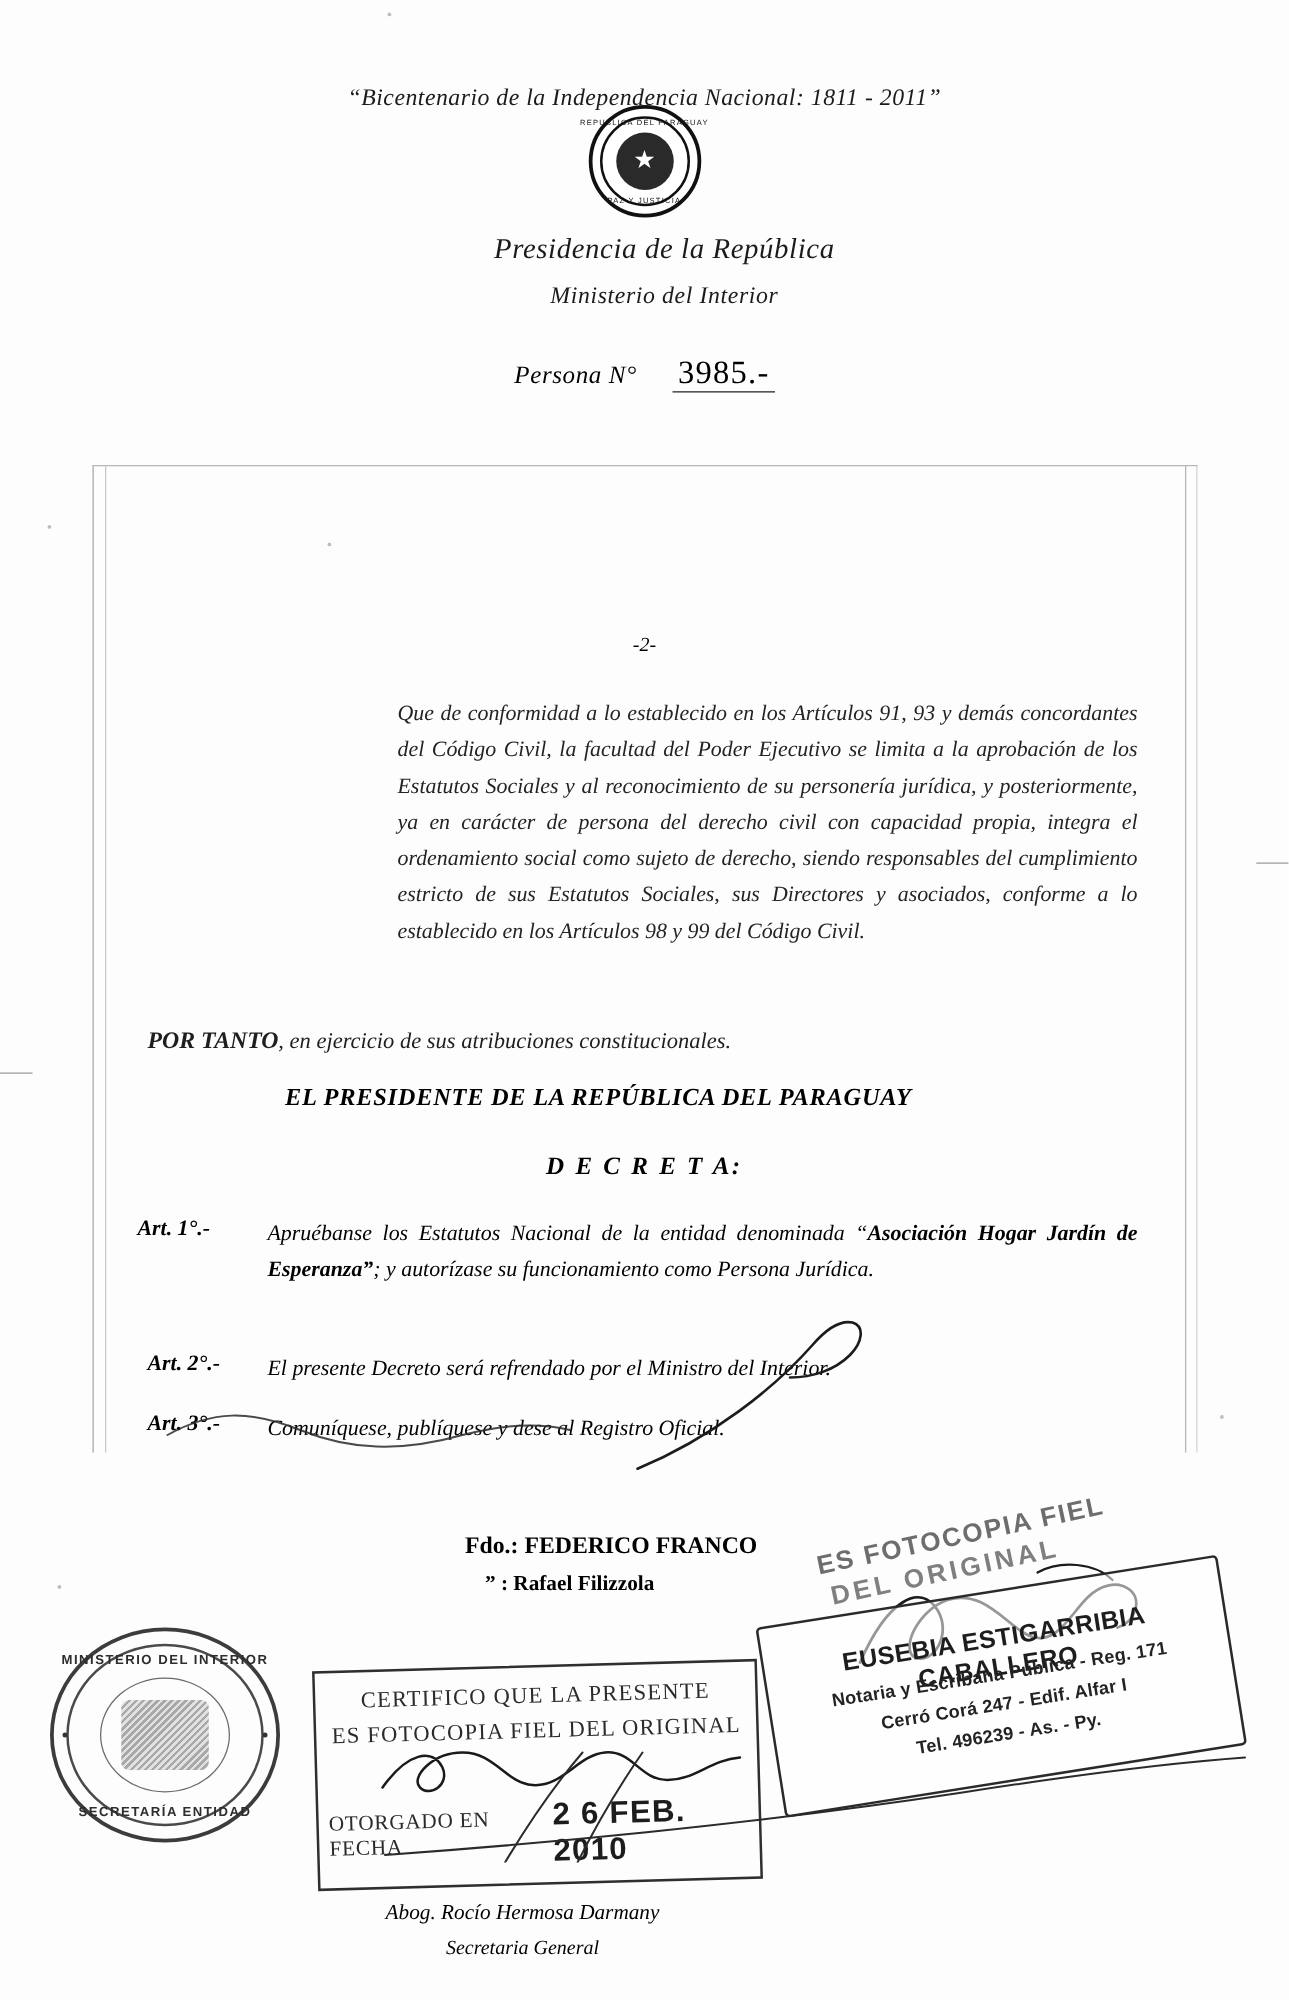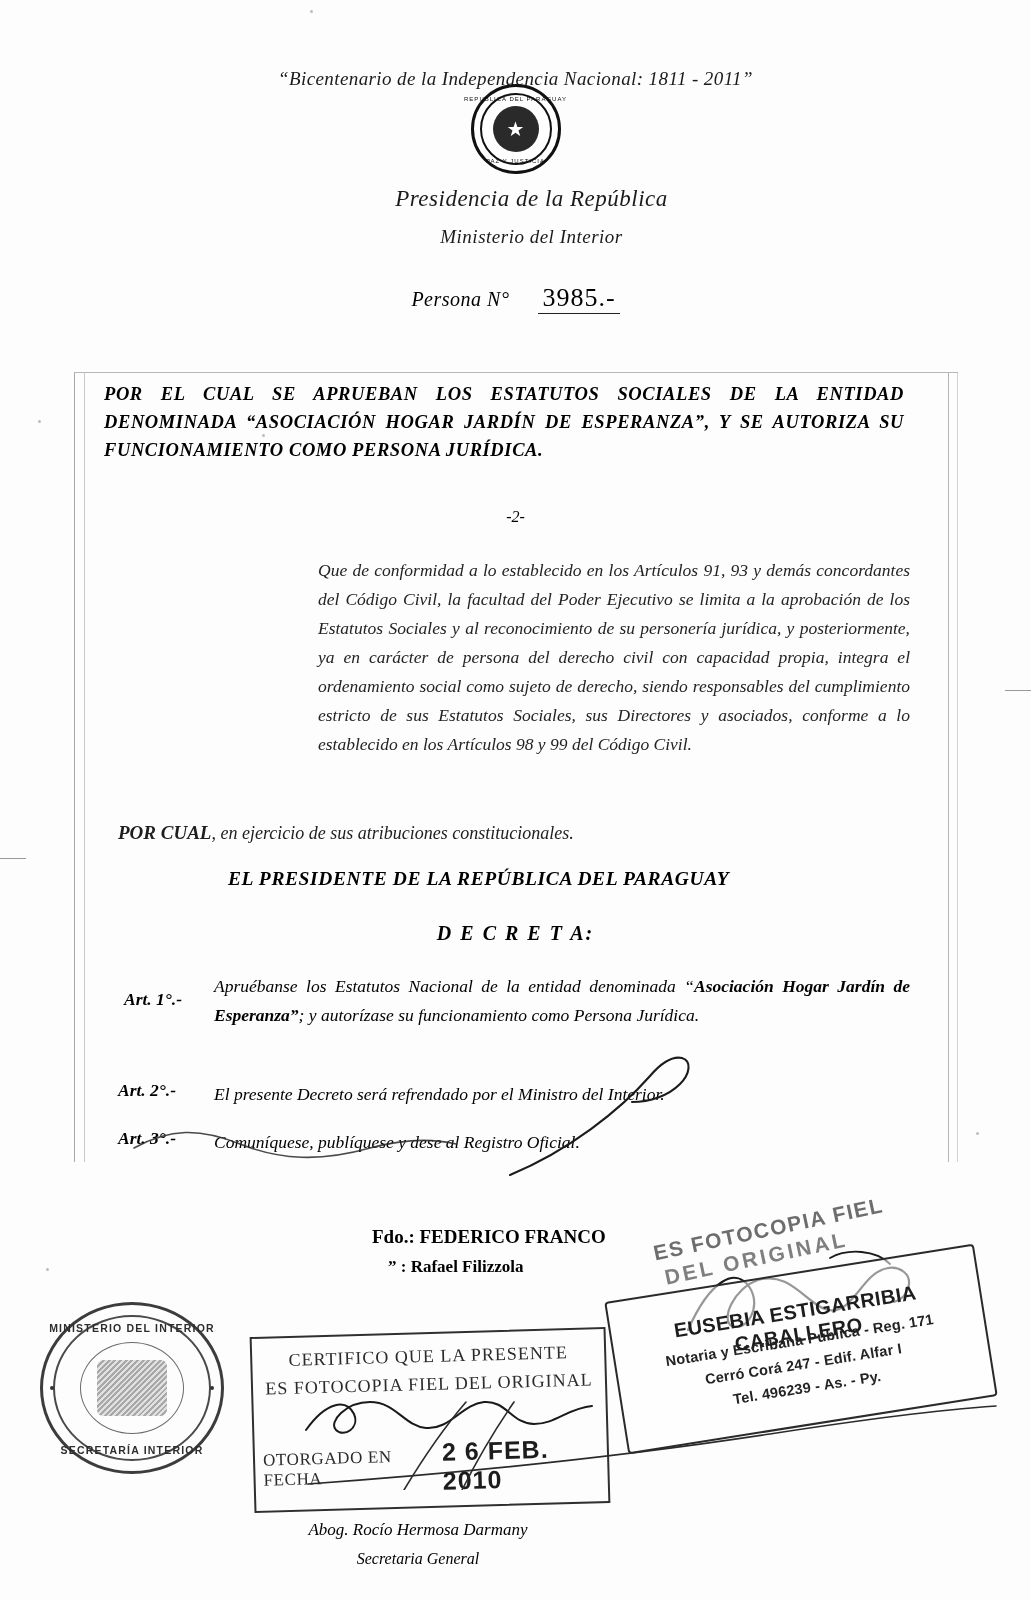--- a/index.html
+++ b/index.html
@@ -251,21 +251,21 @@
   .art-label {
     position: absolute;
     font-weight: bold;
     font-style: italic;
     font-size: 17.5px;
   }
   .art-body {
     text-align: justify;
   }
   .art1 { left: 214px; top: 972px; width: 696px; }
-  .art1-label { left: 124px; top: 972px; margin-top: 17px; }
+  .art1-label { left: 110px; top: 972px; }
   .art2 { left: 214px; top: 1080px; width: 696px; }
   .art2-label { left: 118px; top: 1080px; }
   .art3 { left: 214px; top: 1128px; width: 696px; }
   .art3-label { left: 118px; top: 1128px; }
   .art-strong { font-weight: bold; font-style: italic; }
 
   
   .sig-block {
     position: absolute;
     left: 372px;
@@ -477,26 +477,25 @@
   </div>
 
   <div class="frame-left"></div>
   <div class="frame-left2"></div>
   <div class="frame-right"></div>
   <div class="frame-right2"></div>
   <div class="frame-top"></div>
   <div class="edge-tick" style="left:0;top:858px;width:26px;"></div>
   <div class="edge-tick" style="left:1005px;top:690px;width:26px;"></div>
 
-  <div class="titleblock">POR EL CUAL SE APRUEBAN LOS ESTATUTOS SOCIALES DE LA ENTIDAD DENOMINADA “ASOCIACIÓN HOGAR JARDÍN DE ESPERANZA”, Y SE AUTORIZA SU FUNCIONAMIENTO COMO PERSONA JURÍDICA.</div>
   <div class="pagenum">-2-</div>
   <div class="quoteblock">Que de conformidad a lo establecido en los Artículos 91, 93 y demás concordantes del Código Civil, la facultad del Poder Ejecutivo se limita a la aprobación de los Estatutos Sociales y al reconocimiento de su personería jurídica, y posteriormente, ya en carácter de persona del derecho civil con capacidad propia, integra el ordenamiento social como sujeto de derecho, siendo responsables del cumplimiento estricto de sus Estatutos Sociales, sus Directores y asociados, conforme a lo establecido en los Artículos 98 y 99 del Código Civil.</div>
 
   <div class="portanto">
-    <b>POR CUAL</b><span>, en ejercicio de sus atribuciones constitucionales.</span>
+    <b>POR TANTO</b><span>, en ejercicio de sus atribuciones constitucionales.</span>
   </div>
 
   <div class="presidente">EL PRESIDENTE DE LA REPÚBLICA DEL PARAGUAY</div>
   <div class="decreta">D E C R E T A:</div>
 
   <div class="art-label art1-label">Art. 1°.-</div>
   <div class="article art1 art-body">
     <span>Apruébanse los Estatutos Nacional de la entidad denominada “</span><span class="art-strong">Asociación Hogar Jardín de Esperanza”</span><span>; y autorízase su funcionamiento como Persona Jurídica.</span>
   </div>
 
@@ -531,21 +530,21 @@
     <path d="M8,90 C30,40 56,26 70,48 C82,68 66,92 52,86 C40,80 54,48 78,40 C110,30 128,66 148,70 C166,74 176,52 190,38 C200,28 214,24 224,32 C234,40 228,58 214,62" fill="none" stroke="#1a1a1a" stroke-width="2.2" stroke-linecap="round"></path>
     <path d="M150,18 C168,8 196,10 210,24" fill="none" stroke="#1a1a1a" stroke-width="1.8" stroke-linecap="round"></path>
   </svg>
 
   <div class="ministry-stamp">
     <div class="ms-ring"></div>
     <div class="ms-ring2"></div>
     <div class="ms-ring3"></div>
     <div class="ms-top">MINISTERIO DEL INTERIOR</div>
     <div class="ms-emblem"></div>
-    <div class="ms-bottom">SECRETARÍA INTERIOR</div>
+    <div class="ms-bottom">SECRETARÍA ENTIDAD</div>
     <div class="ms-dot" style="left:10px;top:84px;"></div>
     <div class="ms-dot" style="right:10px;top:84px;"></div>
   </div>
 
   <div class="cert-stamp">
     <div class="cert-line cert-l1">CERTIFICO QUE LA PRESENTE</div>
     <div class="cert-line cert-l2">ES FOTOCOPIA FIEL DEL ORIGINAL</div>
     <div class="cert-date-row">
       <span>OTORGADO EN FECHA</span>
       <span class="cert-date">2 6 FEB. 2010</span>

